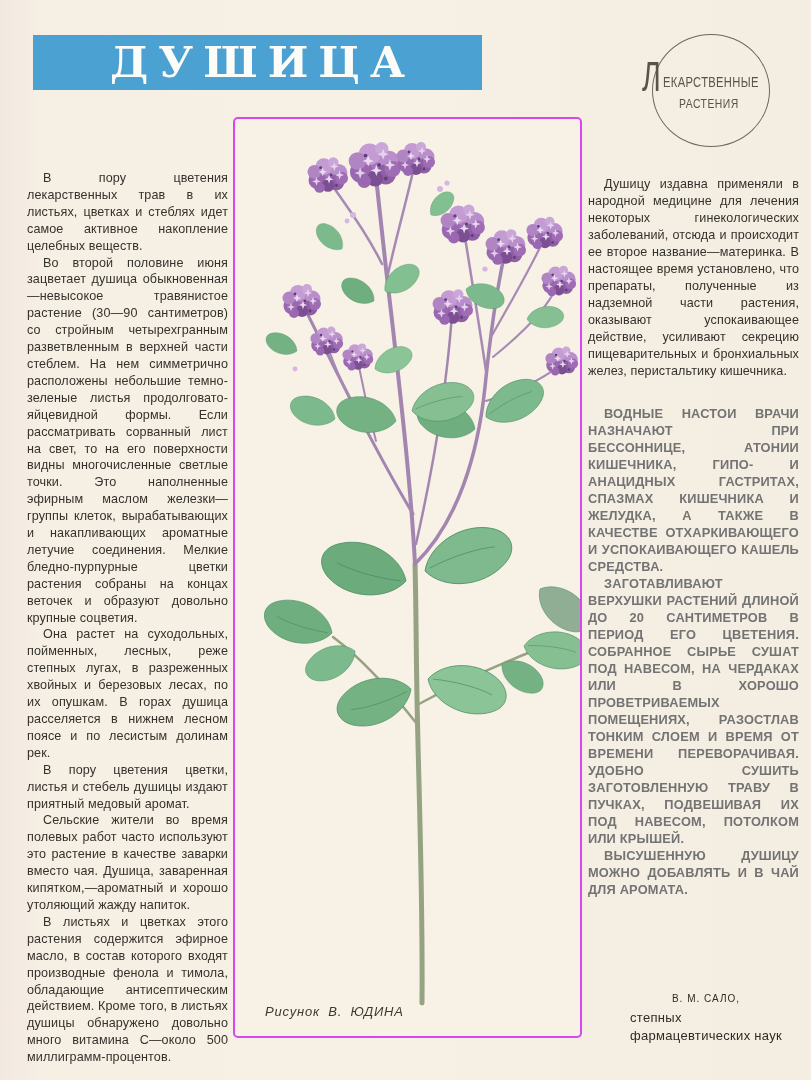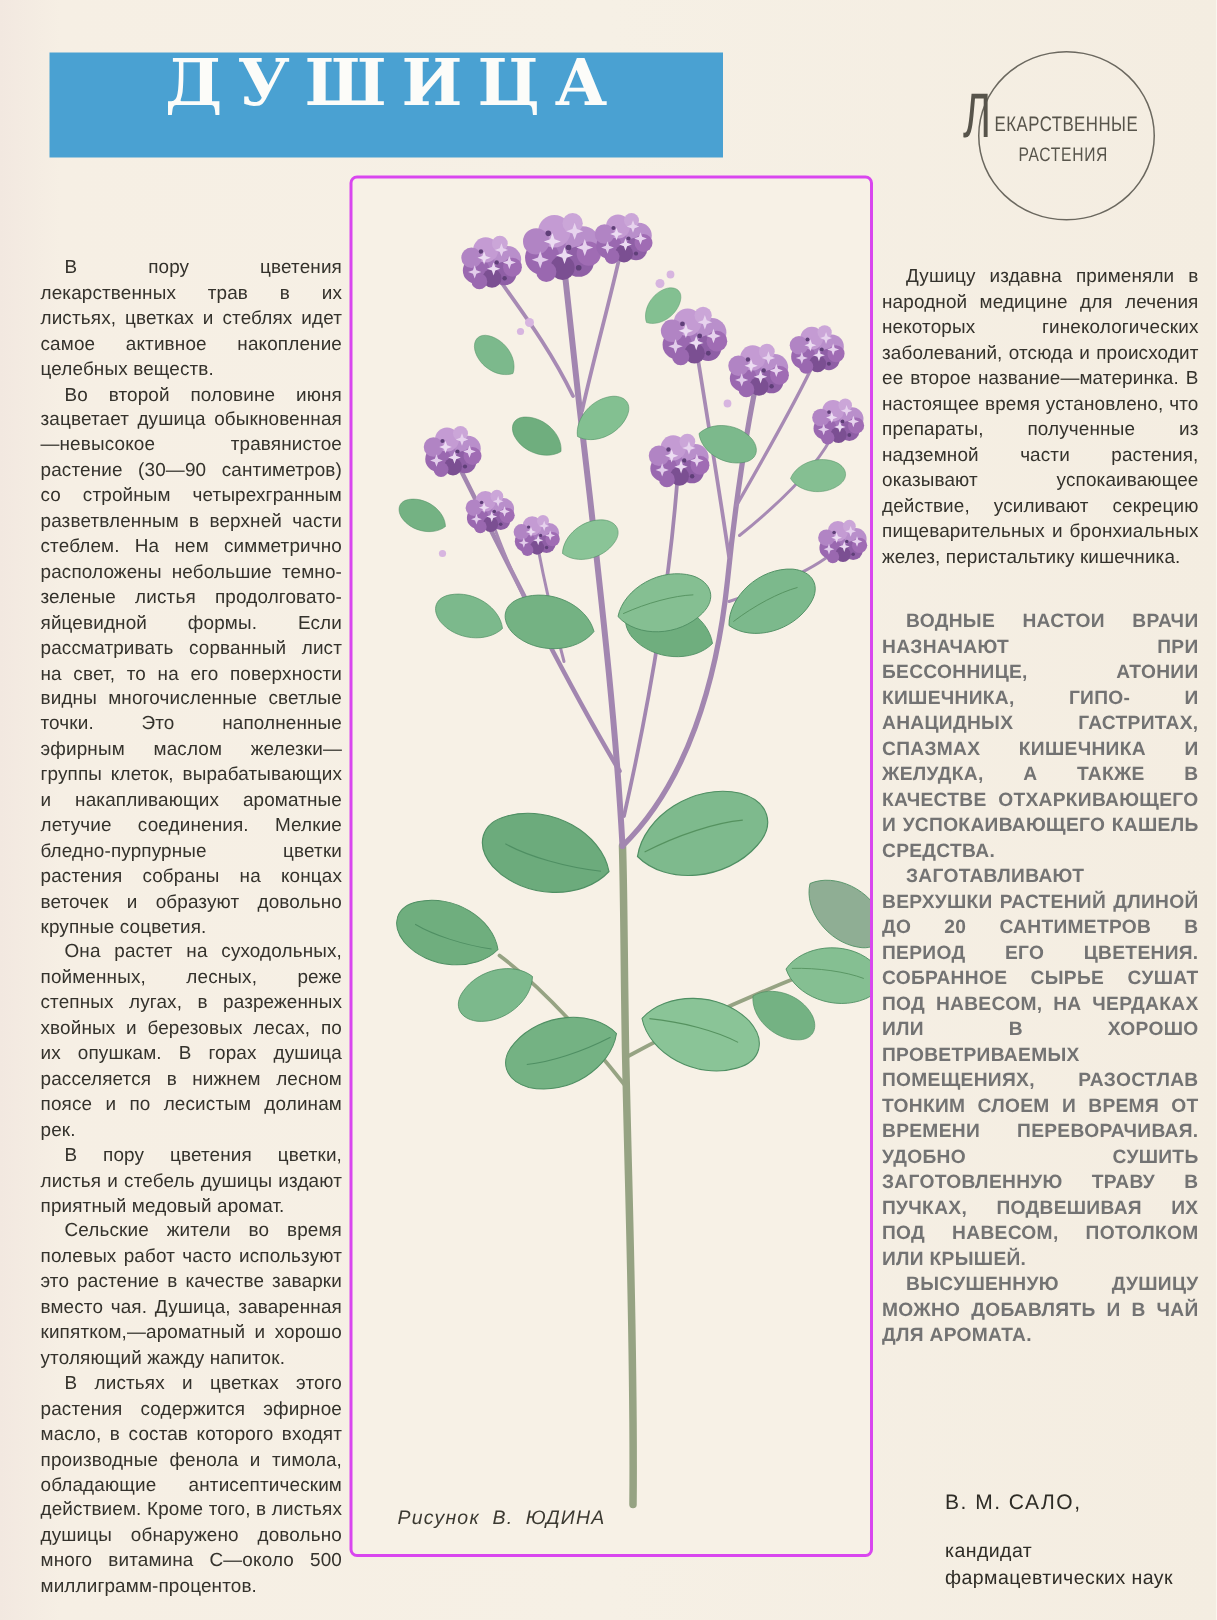--- a/index.html
+++ b/index.html
@@ -3,22 +3,22 @@
 <meta charset="utf-8">
 <style>
   html,body{margin:0;padding:0;}
   body{
     width:811px;height:1080px;position:relative;overflow:hidden;
     background:linear-gradient(90deg,#f2e8e0 0%,#f6efe4 5%,#f6f0e5 50%,#f4ede1 100%);
     font-family:"Liberation Sans",sans-serif;color:#34322c;
   }
   
   .banner{
-    position:absolute;left:33px;top:35px;width:449px;height:70px;
-    background:#4aa1d2;display:flex;align-items:flex-start;justify-content:center;
+    position:absolute;left:33px;top:35px;width:449px;height:55px;
+    background:#4aa1d2;display:flex;align-items:center;justify-content:center;
   }
   .banner .title{
     font-family:"DejaVu Serif","Liberation Serif",serif;font-weight:bold;
     font-size:43px;color:#fcfcf9;letter-spacing:10px;padding-left:10px;line-height:1;
   }
   
   .stamp{
     position:absolute;left:652px;top:34px;width:116px;height:111px;
     border:1.5px solid #6b685f;border-radius:50%;
   }
@@ -53,21 +53,21 @@
     position:absolute;left:233px;top:117px;width:349px;height:921px;
     border:2px solid #d946ef;border-radius:5px;background:#f7f1e6;box-sizing:border-box;
   }
   .frame svg{display:block;width:100%;height:100%;}
   .caption{
     position:absolute;left:30px;top:885px;font-style:italic;font-size:13px;
     letter-spacing:0.8px;word-spacing:4px;color:#3b3931;
   }
   
   .signature{position:absolute;left:630px;top:993px;color:#2e2c26;}
-  .signature .sig-name{font-size:14px;letter-spacing:1px;margin:0 0 16px 0;}
+  .signature .sig-name{font-size:10px;letter-spacing:1px;margin:0 0 5px 0;text-align:center;}
   .signature .sig-line{font-size:13px;line-height:18px;letter-spacing:0.3px;margin:0;}
   .footer{
     position:absolute;left:31px;top:1118px;font-size:11px;
     letter-spacing:0.3px;color:#4c4a43;
   }
 </style>
 </head>
 <body>
 
 <div class="banner">
@@ -243,17 +243,17 @@
 
 <div class="right-col">
   <p class="intro">Душицу издавна применяли в народной медицине для лечения некоторых гинекологических заболеваний, отсюда и происходит ее второе название—материнка. В настоящее время установлено, что препараты, полученные из надземной части растения, оказывают успокаивающее действие, усиливают секрецию пищеварительных и бронхиальных желез, перистальтику кишечника.</p>
   <p class="caps">ВОДНЫЕ НАСТОИ ВРАЧИ НАЗНАЧАЮТ ПРИ БЕССОННИЦЕ, АТОНИИ КИШЕЧНИКА, ГИПО- И АНАЦИДНЫХ ГАСТРИТАХ, СПАЗМАХ КИШЕЧНИКА И ЖЕЛУДКА, А ТАКЖЕ В КАЧЕСТВЕ ОТХАРКИВАЮЩЕГО И УСПОКАИВАЮЩЕГО КАШЕЛЬ СРЕДСТВА.</p>
   <p class="caps">ЗАГОТАВЛИВАЮТ ВЕРХУШКИ РАСТЕНИЙ ДЛИНОЙ ДО 20 САНТИМЕТРОВ В ПЕРИОД ЕГО ЦВЕТЕНИЯ. СОБРАННОЕ СЫРЬЕ СУШАТ ПОД НАВЕСОМ, НА ЧЕРДАКАХ ИЛИ В ХОРОШО ПРОВЕТРИВАЕМЫХ ПОМЕЩЕНИЯХ, РАЗОСТЛАВ ТОНКИМ СЛОЕМ И ВРЕМЯ ОТ ВРЕМЕНИ ПЕРЕВОРАЧИВАЯ. УДОБНО СУШИТЬ ЗАГОТОВЛЕННУЮ ТРАВУ В ПУЧКАХ, ПОДВЕШИВАЯ ИХ ПОД НАВЕСОМ, ПОТОЛКОМ ИЛИ КРЫШЕЙ.</p>
   <p class="caps">ВЫСУШЕННУЮ ДУШИЦУ МОЖНО ДОБАВЛЯТЬ И В ЧАЙ ДЛЯ АРОМАТА.</p>
 </div>
 
 <div class="signature">
   <p class="sig-name">В. М. САЛО,</p>
-  <p class="sig-line">кандидат</p>
+  <p class="sig-line">степных</p>
   <p class="sig-line">фармацевтических наук</p>
 </div>
 
 <div class="footer">«Здоровье» № 7 за 1988 год.</div>
 
 </body></html>

